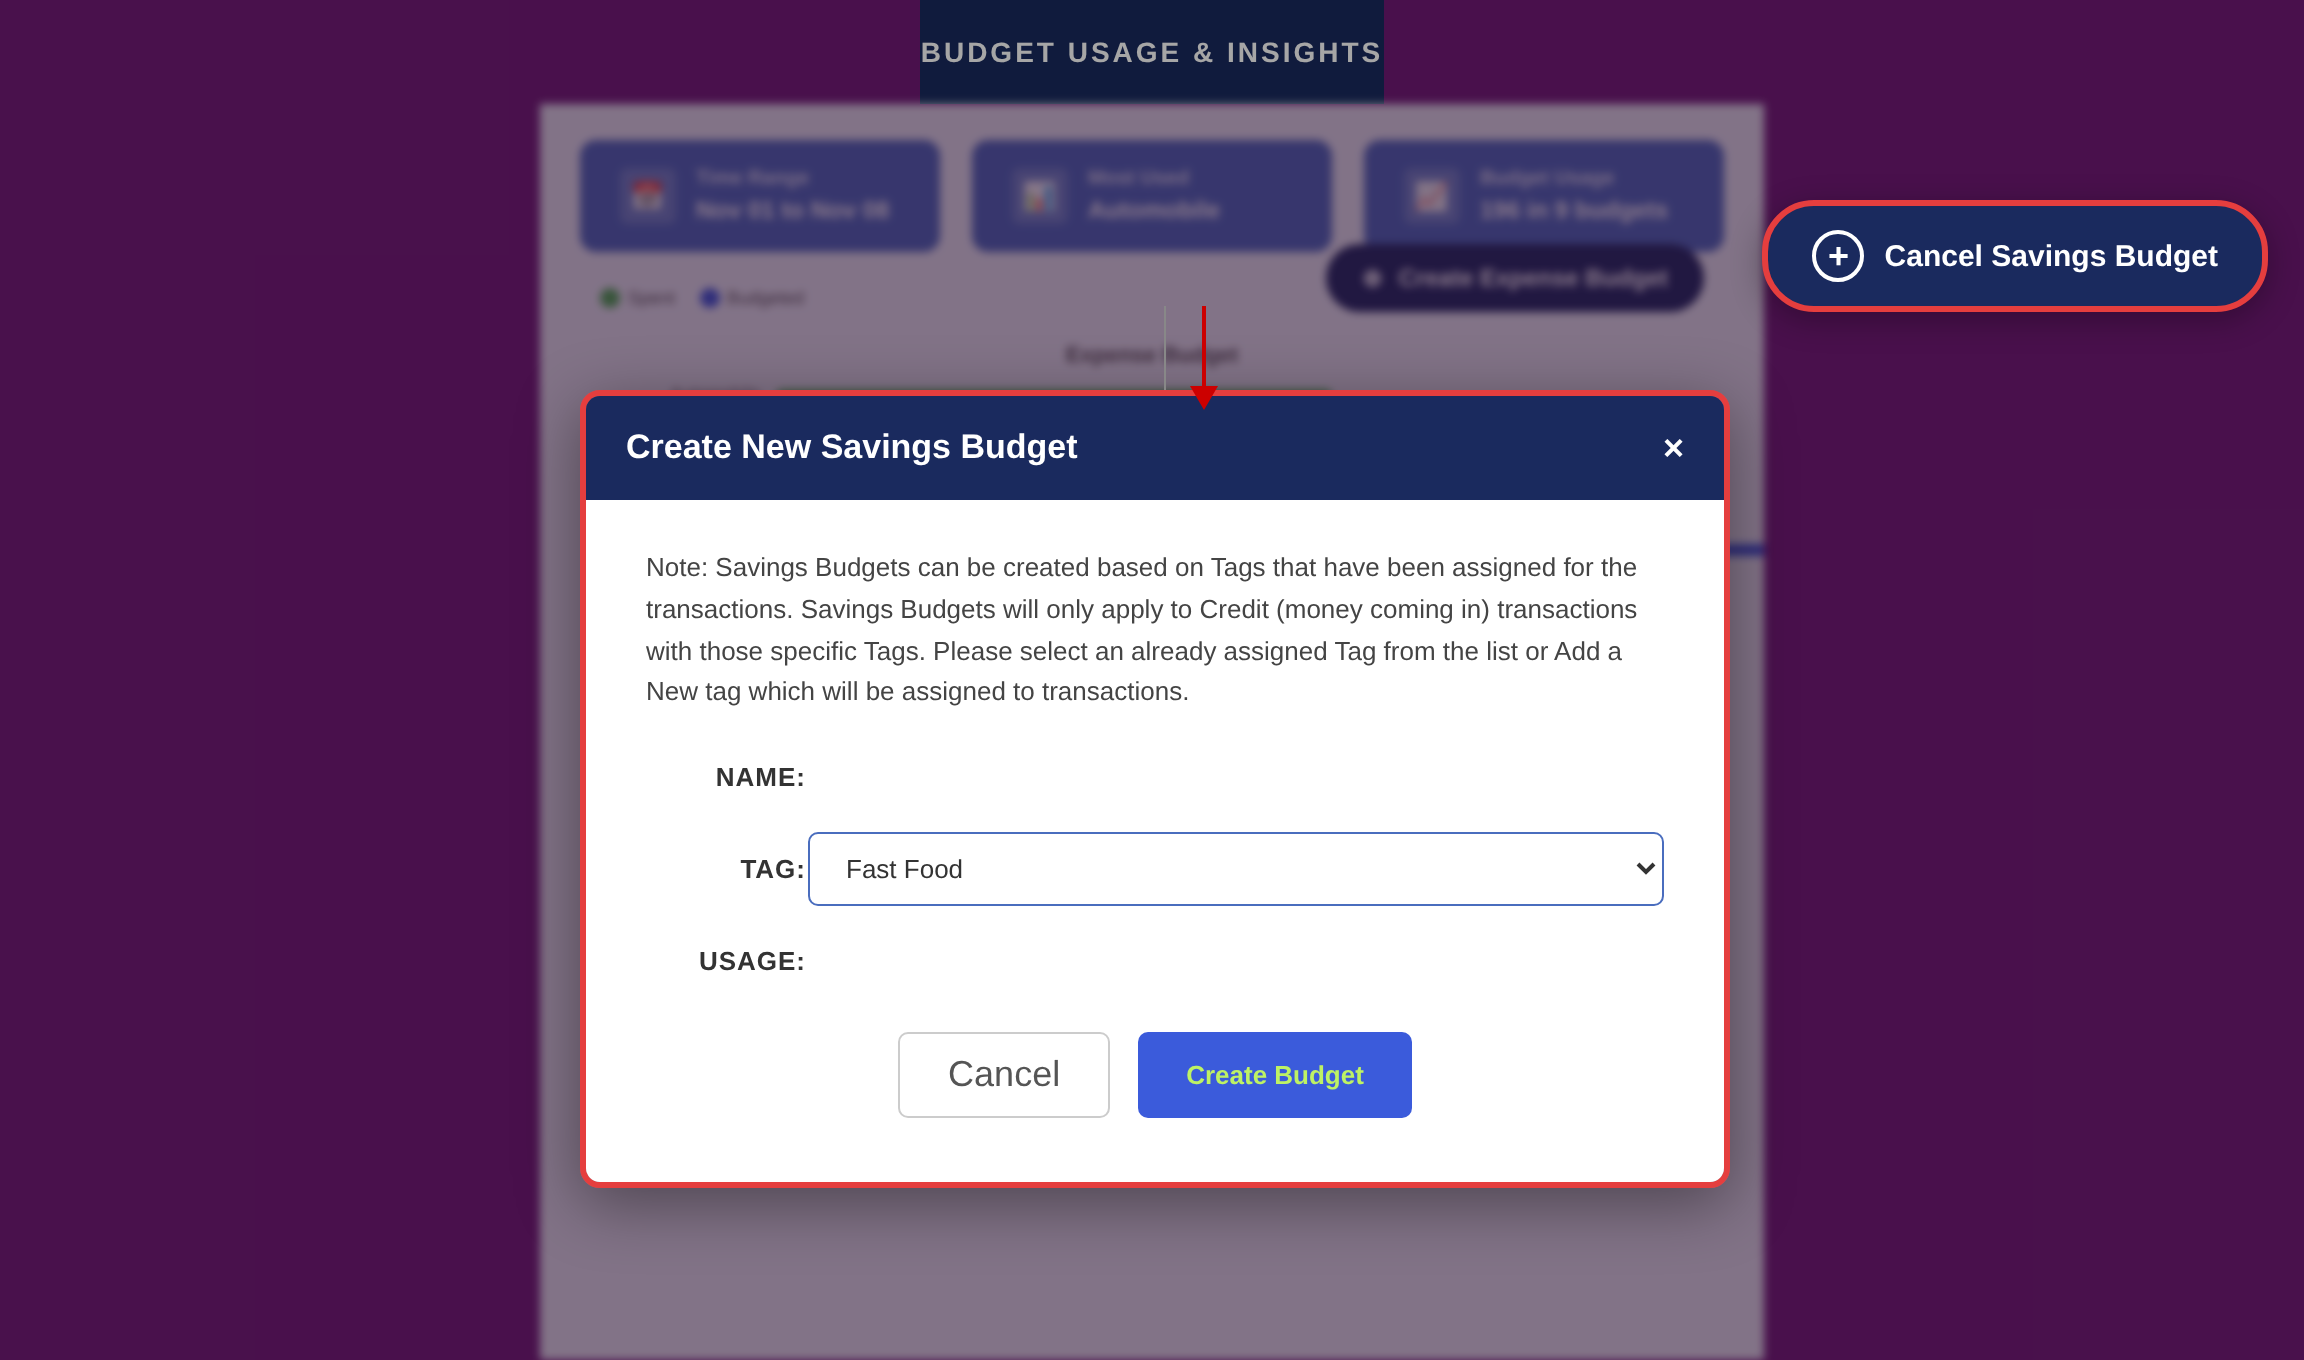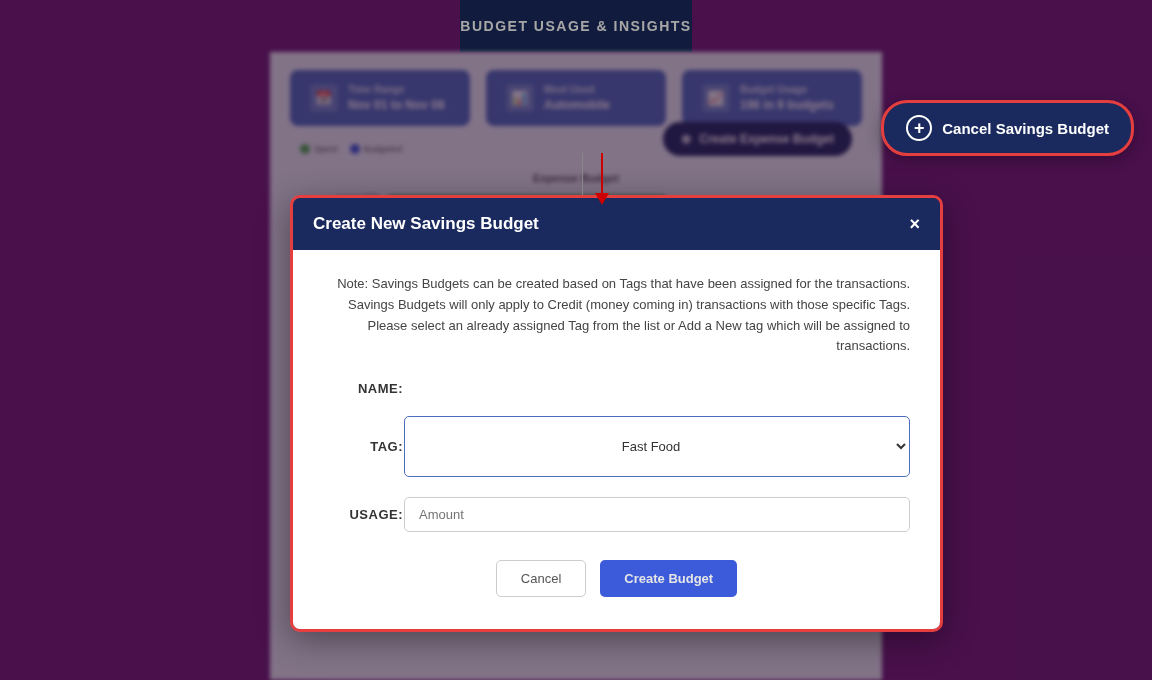--- a/index.html
+++ b/index.html
@@ -263,21 +263,21 @@
       border-left: 7px solid transparent;
       border-right: 7px solid transparent;
       border-top: 12px solid #cc0000;
     }
 
     
     .modal-container {
       position: absolute;
       top: 195px;
       left: 290px;
-      width: 653px;
+      width: 575px;
       z-index: 20;
       border: 3px solid #e53e3e;
       border-radius: 10px;
       overflow: hidden;
       box-shadow: 0 8px 32px rgba(0,0,0,0.4);
     }
 
     .modal-header {
       background: #1a2a5e;
       padding: 16px 20px;
@@ -304,21 +304,20 @@
       background: #fff;
       padding: 24px 30px;
     }
 
     .modal-note {
       font-size: 13px;
       color: #444;
       line-height: 1.6;
       margin-bottom: 24px;
       border: none;
-      text-align: right;
     }
 
     .form-row {
       display: flex;
       align-items: center;
       margin-bottom: 20px;
       gap: 1px;
     }
     .form-label {
       font-size: 13px;
@@ -334,54 +333,53 @@
       border-radius: 5px;
       padding: 9px 14px;
       font-size: 13px;
       color: #999;
       outline: none;
     }
     .form-select {
       flex: 1;
       border: 1px solid #4a6dbe;
       border-radius: 5px;
-      padding: 21px 14px;
+      padding: 9px 14px;
       font-size: 13px;
       color: #333;
       outline: none;
       background: #fff;
       cursor: pointer;
       appearance: auto;
-      text-align: center;
     }
 
     .modal-footer {
       display: flex;
       justify-content: center;
       gap: 14px;
       padding-top: 8px;
       padding-bottom: 8px;
     }
     .btn-cancel {
       background: #fff;
       border: 1px solid #ccc;
       border-radius: 5px;
       padding: 10px 24px;
-      font-size: 13px;
+      font-size: 18px;
       color: #555;
       cursor: pointer;
     }
     .btn-create {
       background: #3b5bdb;
       border: none;
       border-radius: 5px;
       padding: 10px 24px;
       font-size: 13px;
       font-weight: 600;
-      color: #e5e5e5;
+      color: #bef264;
       cursor: pointer;
     }
 
     
     .connector-line {
       position: absolute;
       top: 153px;
       left: 582px;
       width: 1px;
       height: 42px;
@@ -574,21 +572,20 @@
         <option>Fast Food</option>
         <option>Groceries</option>
         <option>Utilities</option>
         <option>Entertainment</option>
         <option>Travel</option>
       </select>
     </div>
 
     <div class="form-row">
       <label class="form-label">USAGE:</label>
-      <input class="form-input" type="text" placeholder="Amount" style="">
     </div>
 
     <div class="modal-footer">
       <button class="btn-cancel">Cancel</button>
       <button class="btn-create">Create Budget</button>
     </div>
   </div>
 </div>
 
 </body></html>

